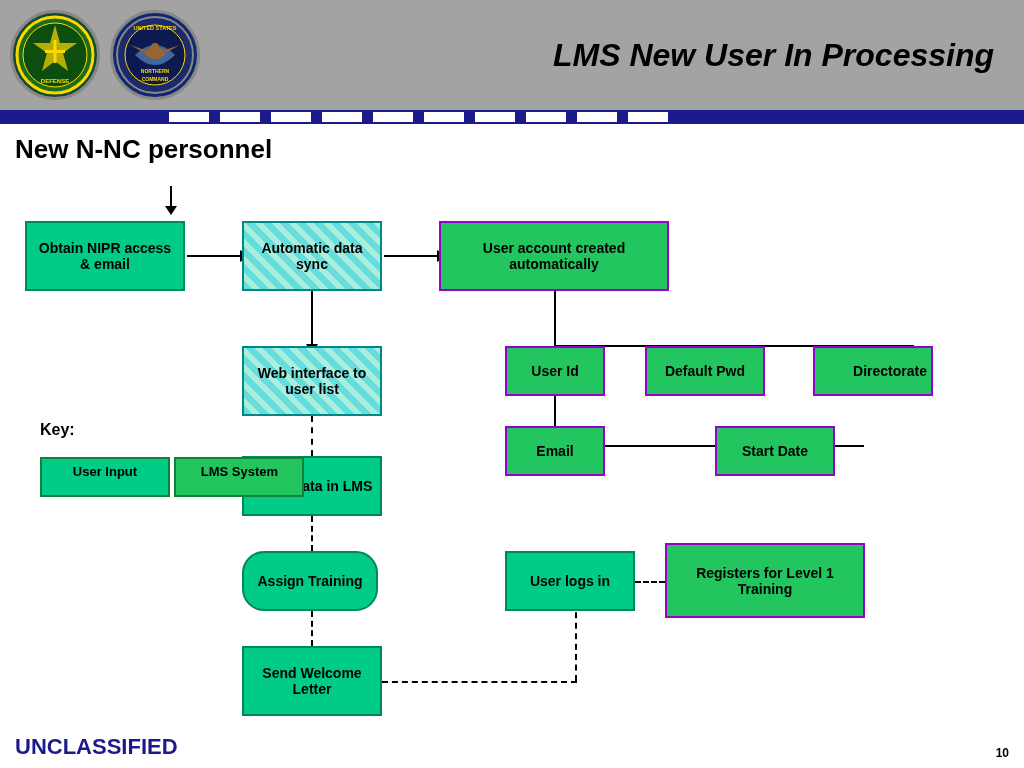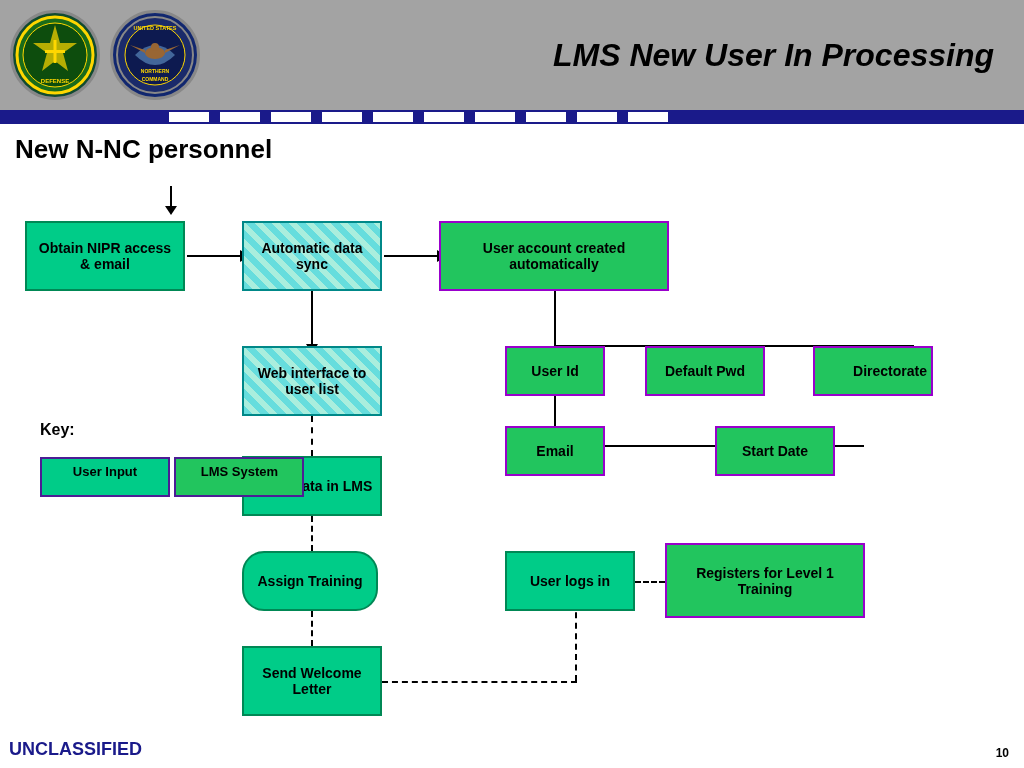--- a/index.html
+++ b/index.html
@@ -174,34 +174,34 @@
       left: 15px;
       top: 200px;
       margin-left: 15px;
     }
     #key-label {
       font-size: 16px;
       font-weight: bold;
       margin-bottom: 8px;
     }
     .key-item {
-      border: 2px solid #4c1d95;
+      border: 2px solid #15803d;
       padding: 5px 12px;
       font-weight: bold;
       font-size: 13px;
       margin-bottom: 8px;
       display: inline-block;
     }
 
     
     #footer {
       position: absolute;
       bottom: 8px;
-      left: 9px;
-      font-size: 18px;
+      left: 15px;
+      font-size: 22px;
       font-weight: bold;
       color: #1a1a8a;
     }
     #page-num {
       position: absolute;
       bottom: 8px;
       right: 15px;
       font-size: 12px;
       font-weight: bold;
     }

